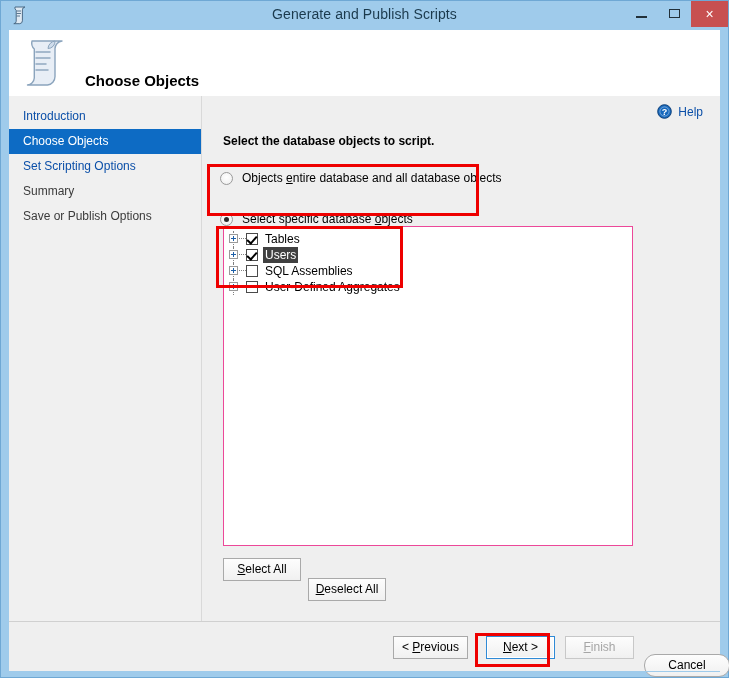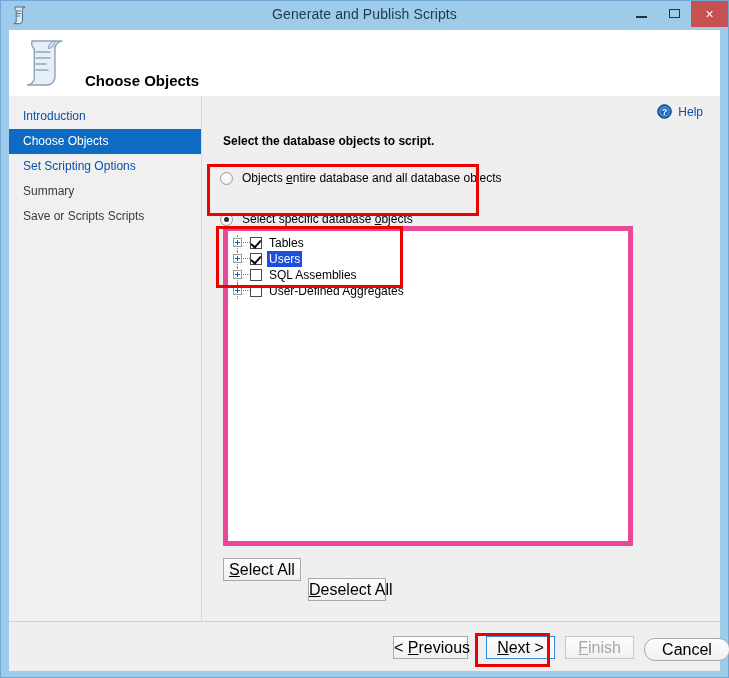--- a/index.html
+++ b/index.html
@@ -207,21 +207,21 @@
   }
   u { text-decoration: underline; }
 
   
   .tree-panel {
     position: absolute;
     left: 21px; top: 130px;
     width: 410px;
     height: 320px;
     background: #ffffff;
-    border: 5px solid #ec4899;
+    border: 1px solid #ec4899;
     box-sizing: border-box;
     overflow: hidden;
   }
   .tree-row {
     position: relative;
     height: 16px;
     line-height: 16px;
     font-size: 12px;
     color: #000;
     white-space: nowrap;
@@ -277,31 +277,31 @@
     border: solid #000;
     border-width: 0 2px 2px 0;
     transform: rotate(42deg);
   }
   .tree-label {
     position: absolute;
     left: 39px; top: 0;
     padding: 0 2px;
   }
   .tree-row.selected .tree-label {
-    background: #1d4ed8;
+    background: #404040;
     color: #ffffff;
   }
 
   
   .btn {
     position: absolute;
     height: 23px;
     line-height: 21px;
     text-align: center;
-    font-size: 16px;
+    font-size: 12px;
     color: #000;
     background: linear-gradient(#fdfdfd, #f0f0f0);
     border: 1px solid #a9a9a9;
     box-sizing: border-box;
     cursor: default;
     white-space: nowrap;
   }
   .btn.disabled { color: #a6a6a6; border-color: #c8c8c8; }
   .btn.focus { border: 1px solid #2f8ad6; box-shadow: inset 0 0 0 1px #ffffff; text-align: center; }
 
@@ -388,21 +388,21 @@
       <div class="nav-item selected" style="top:33px;">
         <span>Choose Objects</span>
       </div>
       <div class="nav-item" style="top:58px;">
         <span>Set Scripting Options</span>
       </div>
       <div class="nav-item dim" style="top:83px;">
         <span>Summary</span>
       </div>
       <div class="nav-item dim" style="top:108px;">
-        <span>Save or Scripts Scripts</span>
+        <span>Save or Publish Options</span>
       </div>
     </div>
     <div class="sidebar-sep"></div>
 
     <div class="main">
 
       <span class="help-icon">
         <svg width="15" height="15" viewBox="0 0 15 15">
           <circle cx="7.5" cy="7.5" r="6.8" fill="#1668bd" stroke="#0d3f78" stroke-width="1"></circle>
           <circle cx="7.5" cy="7.5" r="4.6" fill="none" stroke="#ffffff" stroke-width="0.8" opacity="0.5"></circle>
@@ -474,21 +474,21 @@
     <div class="footer">
       <div class="btn" style="left:384px; top:14px; width:75px;">
         <span>&lt; </span><u>P</u><span>revious</span>
       </div>
       <div class="btn focus" style="left:477px; top:14px; width:69px;">
         <u>N</u><span>ext &gt;</span>
       </div>
       <div class="btn disabled" style="left:556px; top:14px; width:69px;">
         <u>F</u><span>inish</span>
       </div>
-      <div class="btn" style="left:635px; top:16px; width:86px;border-radius:11px;">
+      <div class="btn" style="left:635px; top:32px; width:86px;border-radius:11px;">
         <span>Cancel</span>
       </div>
     </div>
 
   </div>
 
   <div class="bottom-edge"></div>
 
   <div class="anno" style="left:206px; top:163px; width:272px; height:52px;"></div>
   <div class="anno" style="left:215px; top:225px; width:187px; height:62px;"></div>

